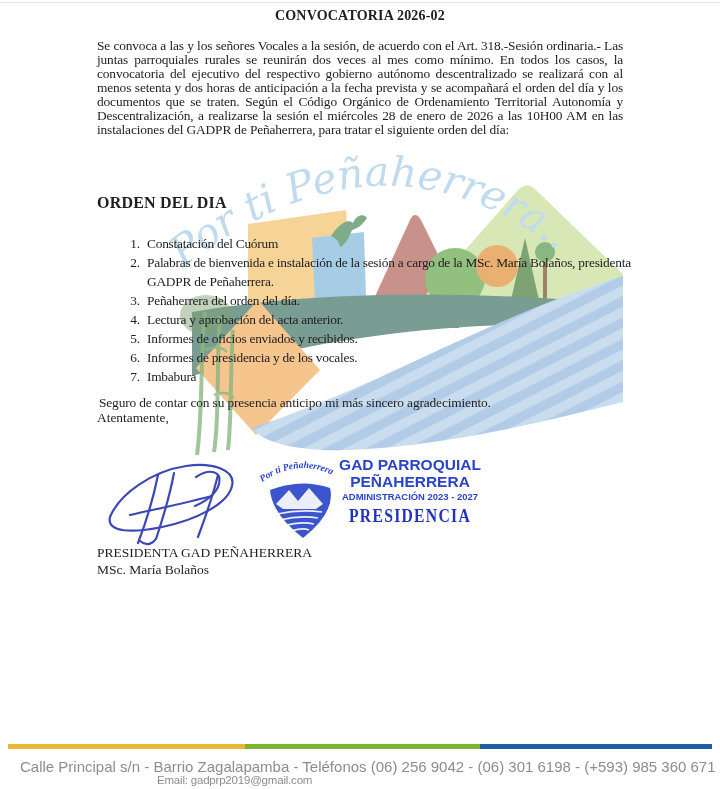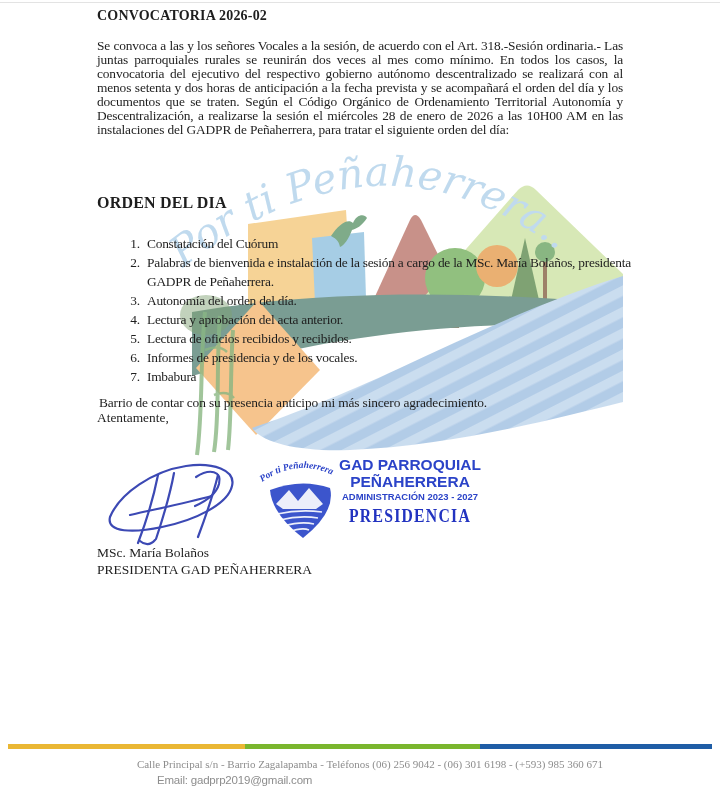--- a/index.html
+++ b/index.html
@@ -3,40 +3,40 @@
 <meta charset="utf-8">
 <style>
   html,body{margin:0;padding:0;background:#ffffff;}
   .page{
     position:relative;width:720px;height:789px;background:#ffffff;overflow:hidden;
     font-family:"Liberation Serif", serif;color:#1e1e1e;
   }
   .top-edge{position:absolute;top:2px;left:0;width:100%;height:1px;background:#e3e3e3;}
   .watermark{position:absolute;inset:0;z-index:0;pointer-events:none;}
   .content{position:absolute;left:97px;top:0;width:526px;z-index:2;}
-  .doc-title{position:absolute;top:8px;left:0;width:526px;text-align:left;
+  .doc-title{position:absolute;top:8px;left:0;width:526px;text-align:center;
     font-weight:bold;font-size:14px;letter-spacing:.2px;}
   .doc-para{position:absolute;top:39px;left:0;width:526px;font-size:13.4px;line-height:14px;
     text-align:justify;text-align-last:left;letter-spacing:-.15px;}
   .agenda-heading{position:absolute;top:194px;left:0;font-weight:bold;font-size:16px;letter-spacing:.2px;}
   .agenda-list{position:absolute;top:234px;left:0;width:526px;margin:0;padding:0 0 0 46px;
     font-size:13.4px;line-height:19px;letter-spacing:-.25px;}
   .agenda-list li{padding-left:4px;}
   .closing{position:absolute;top:393px;left:2px;width:524px;font-size:13.4px;line-height:19px;letter-spacing:-.15px;}
   .salutation{position:absolute;top:410px;left:0;font-size:13.4px;}
   .signer{position:absolute;top:544px;left:0;font-size:13.5px;line-height:17px;}
   .signature-svg{position:absolute;left:98px;top:453px;z-index:3;}
   .stamp-svg{position:absolute;left:256px;top:450px;z-index:3;}
   .stamp-text{font-family:"Liberation Sans", sans-serif;font-weight:bold;fill:#2b43c8;}
   .stamp-serif{font-family:"Liberation Serif", serif;font-weight:bold;fill:#2233c0;}
   .wm-arc{font-family:"DejaVu Serif", serif;font-style:italic;fill:#a9cde8;}
   .footer-bar{position:absolute;top:744px;left:8px;width:704px;height:5px;display:flex;z-index:2;}
   .footer-bar div{height:100%;}
-  .footer-line1{position:absolute;top:758px;left:20px;width:700px;text-align:center;z-index:2;
-    font-family:Liberation Serif, serif;font-size:11px;color:#8d8d8d;}
+  .footer-line1{position:absolute;top:758px;left:20px;width:700px;text-align:left;z-index:2;
+    font-family:Liberation Sans, sans-serif;font-size:15px;color:#8d8d8d;}
   .footer-email{position:absolute;top:774px;left:115px;z-index:2;
     font-family:"Liberation Sans", sans-serif;font-size:11.5px;color:#8d8d8d;letter-spacing:-.2px;margin-left:42px;}
   .footer-address{position:absolute;top:774px;left:237px;z-index:3;
     font-family:"Liberation Sans", sans-serif;font-size:11.5px;color:#8d8d8d;letter-spacing:.6px;margin-top:16px;}
 </style>
 </head>
 <body>
 
 <div class="page">
 
@@ -95,31 +95,31 @@
     </g>
   </svg>
 
   <div class="content">
     <div class="doc-title">CONVOCATORIA 2026-02</div>
     <div class="doc-para">Se convoca a las y los señores Vocales a la sesión, de acuerdo con el Art. 318.-Sesión ordinaria.- Las juntas parroquiales rurales se reunirán dos veces al mes como mínimo. En todos los casos, la convocatoria del ejecutivo del respectivo gobierno autónomo descentralizado se realizará con al menos setenta y dos horas de anticipación a la fecha prevista y se acompañará el orden del día y los documentos que se traten. Según el Código Orgánico de Ordenamiento Territorial Autonomía y Descentralización, a realizarse la sesión el miércoles 28 de enero de 2026 a las 10H00 AM en las instalaciones del GADPR de Peñaherrera, para tratar el siguiente orden del día:</div>
     <div class="agenda-heading">ORDEN DEL DIA</div>
     <ol class="agenda-list">
         <li>Constatación del Cuórum</li>
         <li>Palabras de bienvenida e instalación de la sesión a cargo de la MSc. María Bolaños, presidenta GADPR de Peñaherrera.</li>
-        <li>Autonomía del orden del día.</li>
+        <li>Peñaherrera del orden del día.</li>
         <li>Lectura y aprobación del acta anterior.</li>
-        <li>Lectura de oficios recibidos y recibidos.</li>
+        <li>Informes de oficios enviados y recibidos.</li>
         <li>Informes de presidencia y de los vocales.</li>
         <li>Imbabura</li>
       </ol>
-    <div class="closing">Barrio de contar con su presencia anticipo mi más sincero agradecimiento.</div>
+    <div class="closing">Seguro de contar con su presencia anticipo mi más sincero agradecimiento.</div>
     <div class="salutation">Atentamente,</div>
     <div class="signer">
+      <div>PRESIDENTA GAD PEÑAHERRERA</div>
       <div>MSc. María Bolaños</div>
-      <div>PRESIDENTA GAD PEÑAHERRERA</div>
     </div>
   </div>
 
   <svg class="signature-svg" width="165" height="100" viewBox="0 0 165 100">
     <g stroke="#3c49b4" stroke-width="2.2" fill="none" stroke-linecap="round">
       <path d="M 12 64 C 22 40 55 18 88 13 C 115 9 138 17 134 33 C 130 51 98 67 64 74 C 36 80 8 80 12 64 Z"></path>
       <path d="M 60 22 C 56 42 50 64 40 90"></path>
       <path d="M 76 20 C 72 42 66 62 58 86"></path>
       <path d="M 98 24 C 112 15 124 18 121 31 C 118 42 106 49 97 53"></path>
       <path d="M 120 22 C 114 46 106 68 100 84"></path>

